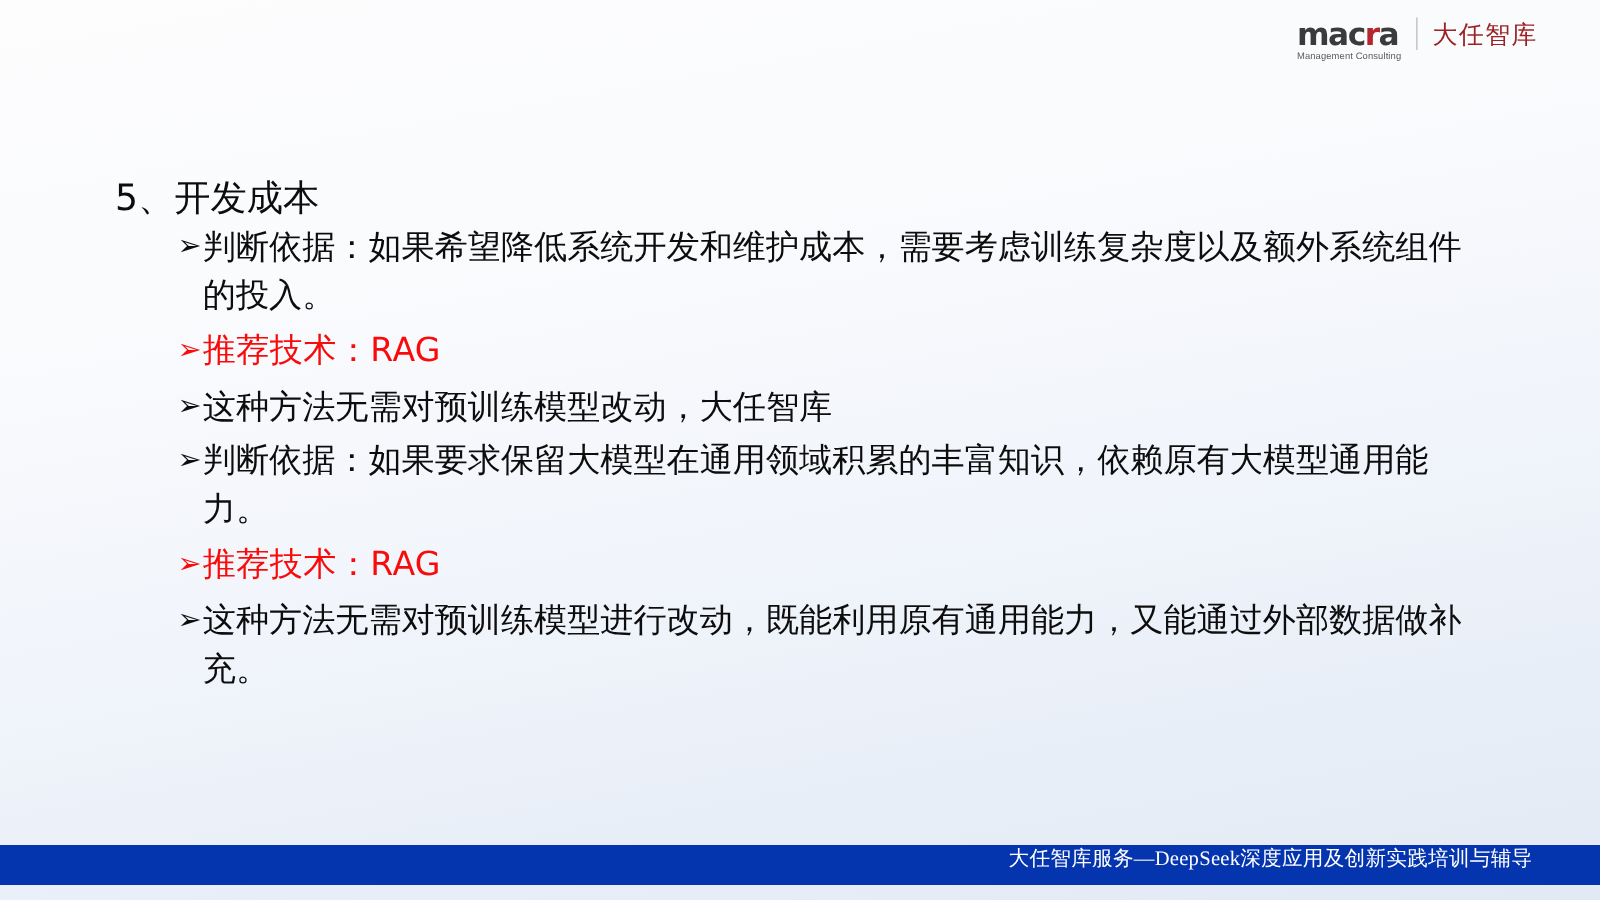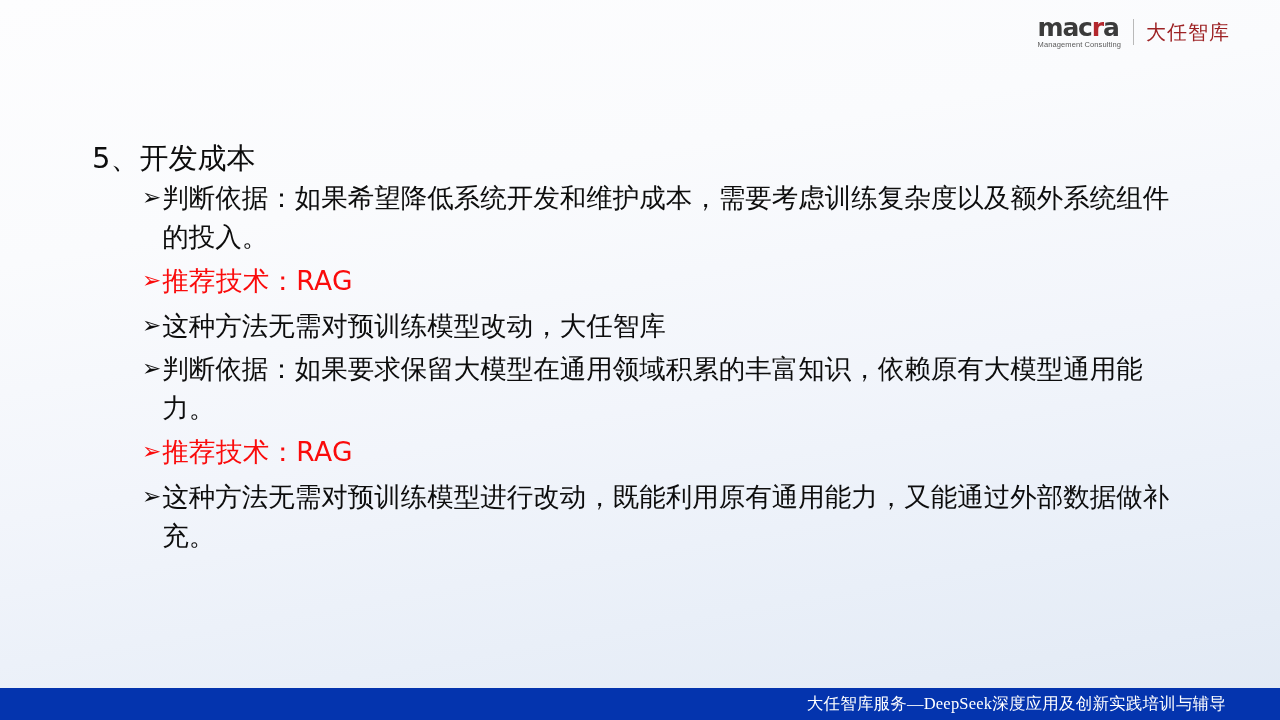--- a/index.html
+++ b/index.html
@@ -19,21 +19,20 @@
     background: linear-gradient(170deg, #fdfdfe 0%, #fafbfd 28%, #f2f5fb 55%, #e9eff8 78%, #e1e9f4 100%);
     overflow: hidden;
   }
 
   
   .logo-area {
     position: absolute;
     top: 14px;
     right: 50px;
     display: flex;
-    align-items: center;
     height: 36px;
     margin-left: 28px;
   }
   .logo-mark {
     display: flex;
     flex-direction: column;
     align-items: flex-start;
     justify-content: center;
     padding-right: 12px;
   }
@@ -109,26 +108,25 @@
     text-indent: 0;
   }
   .sub-item.red, .sub-item.red .bullet { color: #fa0b0b; }
   .sub-item.red .txt { letter-spacing: 0.3px; }
   .gap-sm { height: 6px; }
 
   
   .footer {
     position: absolute;
     left: 0;
-    bottom: 0;
+    bottom: 12px;
     width: 1280px;
     height: 32px;
     background: #0434ae;
     display: flex;
-    align-items: center;
     justify-content: flex-end;
   }
   .footer-text {
     font-family: "Liberation Serif", "DejaVu Serif", serif;
     font-size: 16.5px;
     color: #ffffff;
     padding-right: 54px;
     white-space: nowrap;
     letter-spacing: 0.2px;
   }

